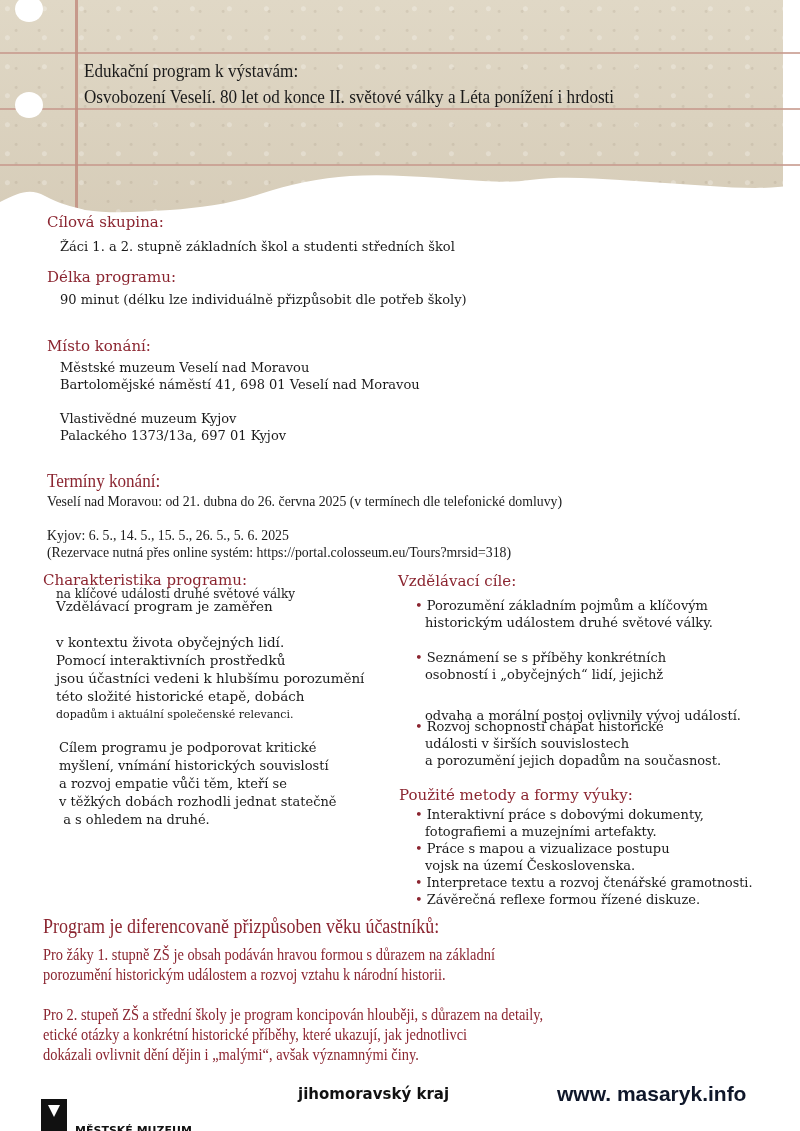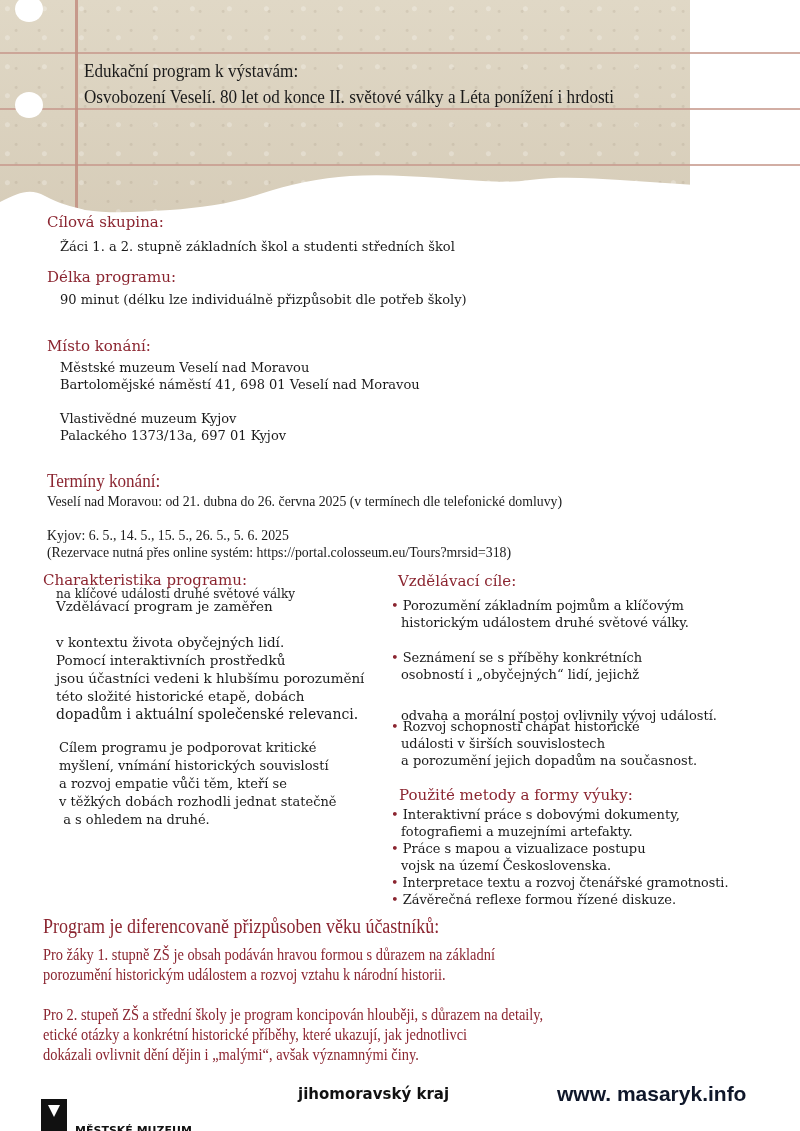--- a/index.html
+++ b/index.html
@@ -1,33 +1,33 @@
 <!DOCTYPE html>
 <html><head>
 <meta charset="utf-8">
 <style>
   html, body { margin:0; padding:0; }
   body { width:800px; height:1131px; background:#ffffff; position:relative; overflow:hidden;
          font-family:"DejaVu Serif", serif; color:#1a1a1a; }
-  .header { position:absolute; left:0; top:0; width:690px; height:230px; background:#dcd3c0;
+  .header { position:absolute; left:0; top:0; width:783px; height:230px; background:#dcd3c0;
             background-image: radial-gradient(circle at 20% 30%, rgba(255,255,255,0.25) 0 2px, transparent 3px),
                               radial-gradient(circle at 70% 60%, rgba(120,100,80,0.12) 0 1px, transparent 2px),
                               linear-gradient(180deg,#e0d8c6,#d6ccb8);
             background-size: 37px 29px, 23px 19px, 100% 100%; }
   .hline { position:absolute; left:0; width:800px; height:2px; background:#c79a8d; opacity:0.8; }
   .vline { position:absolute; top:0; left:75px; width:3px; height:230px; background:#c28e80; opacity:0.85; }
   .hole { position:absolute; left:15px; width:28px; height:26px; border-radius:50%; background:#fff; }
   .torn { position:absolute; left:0; top:170px; width:800px; height:70px; }
   .h-sub { position:absolute; left:84px; font-family:"Liberation Serif", serif; font-size:19px; color:#1a1a1a; transform:scaleX(0.9); transform-origin:left; white-space:nowrap; }
   .h-title { position:absolute; left:82px; top:116px; font-family:"DejaVu Serif", serif; font-weight:bold; font-size:33px; color:#8b2530; white-space:nowrap; letter-spacing:-0.3px; }
   .sec-h { position:absolute; font-family:"DejaVu Serif", serif; font-size:15px; color:#8b2530; white-space:nowrap; }
   .txt { position:absolute; font-family:"DejaVu Serif", serif; font-size:13px; line-height:17px; color:#1a1a1a; white-space:nowrap;margin-left:13px; }
   .txt-narrow { position:absolute; font-family:"Liberation Serif", serif; font-size:15px; line-height:19px; color:#1a1a1a; white-space:nowrap; transform:scaleX(0.92); transform-origin:left; }
   .red-narrow { position:absolute; font-family:"Liberation Serif", serif; color:#8b2530; white-space:nowrap; transform:scaleX(0.9); transform-origin:left; }
-  .bul { position:absolute; font-family:"DejaVu Serif", serif; font-size:13px; line-height:17px; color:#1a1a1a; white-space:nowrap; }
+  .bul { position:absolute; font-family:"DejaVu Serif", serif; font-size:13px; line-height:17px; color:#1a1a1a; white-space:nowrap;margin-left:24px; }
   .dot { color:#8b2530; margin-right:4px; }
   .footer-logo { position:absolute; left:41px; top:1083px; display:flex; align-items:center; }
   .logo-m { width:26px; height:32px; background:#111; position:relative; }
   .logo-m:after { content:""; position:absolute; left:7px; top:6px; width:0; height:0; border-left:6px solid transparent; border-right:6px solid transparent; border-top:12px solid #fff; }
   .logo-text { margin-left:8px; font-family:"DejaVu Sans", sans-serif; font-weight:bold; font-size:11px; line-height:11px; color:#111;margin-top:42px; }
   .kraj { position:absolute; left:298px; top:1085px; font-family:"DejaVu Sans", sans-serif; font-weight:bold; font-size:15px; color:#111; }
   .web { position:absolute; left:557px; top:1082px; font-family:"Liberation Sans", sans-serif; font-weight:bold; font-size:21px; color:#0f172a; }
 </style>
 </head>
 <body>
@@ -66,21 +66,21 @@
 <div class="txt-narrow" style="left:47px;top:543px">(Rezervace nutná přes online systém: https://portal.colosseum.eu/Tours?mrsid=318)</div>
 
 <div class="sec-h" style="left:43px;top:571px">Charakteristika programu:</div>
 <div>
   <div class="txt" style="left:43px;top:598px;font-size:13.5px">Vzdělávací program je zaměřen</div>
   <div class="txt" style="left:43px;top:586px;font-size:12px">na klíčové události druhé světové války</div>
   <div class="txt" style="left:43px;top:634px;font-size:13.5px">v kontextu života obyčejných lidí.</div>
   <div class="txt" style="left:43px;top:652px;font-size:13.5px">Pomocí interaktivních prostředků</div>
   <div class="txt" style="left:43px;top:670px;font-size:13.5px">jsou účastníci vedeni k hlubšímu porozumění</div>
   <div class="txt" style="left:43px;top:688px;font-size:13.5px">této složité historické etapě, dobách</div>
-  <div class="txt" style="left:43px;top:706px;font-size:14px">dopadům i aktuální společenské relevanci.</div>
+  <div class="txt" style="left:43px;top:706px;font-size:11px">dopadům i aktuální společenské relevanci.</div>
 </div>
 <div>
   <div class="txt" style="left:46px;top:739px">Cílem programu je podporovat kritické</div>
   <div class="txt" style="left:46px;top:757px">myšlení, vnímání historických souvislostí</div>
   <div class="txt" style="left:46px;top:775px">a rozvoj empatie vůči těm, kteří se</div>
   <div class="txt" style="left:46px;top:793px">v těžkých dobách rozhodli jednat statečně</div>
   <div class="txt" style="left:46px;top:811px;white-space:pre"> a s ohledem na druhé.</div>
 </div>
 
 <div class="sec-h" style="left:398px;top:572px">Vzdělávací cíle:</div>

